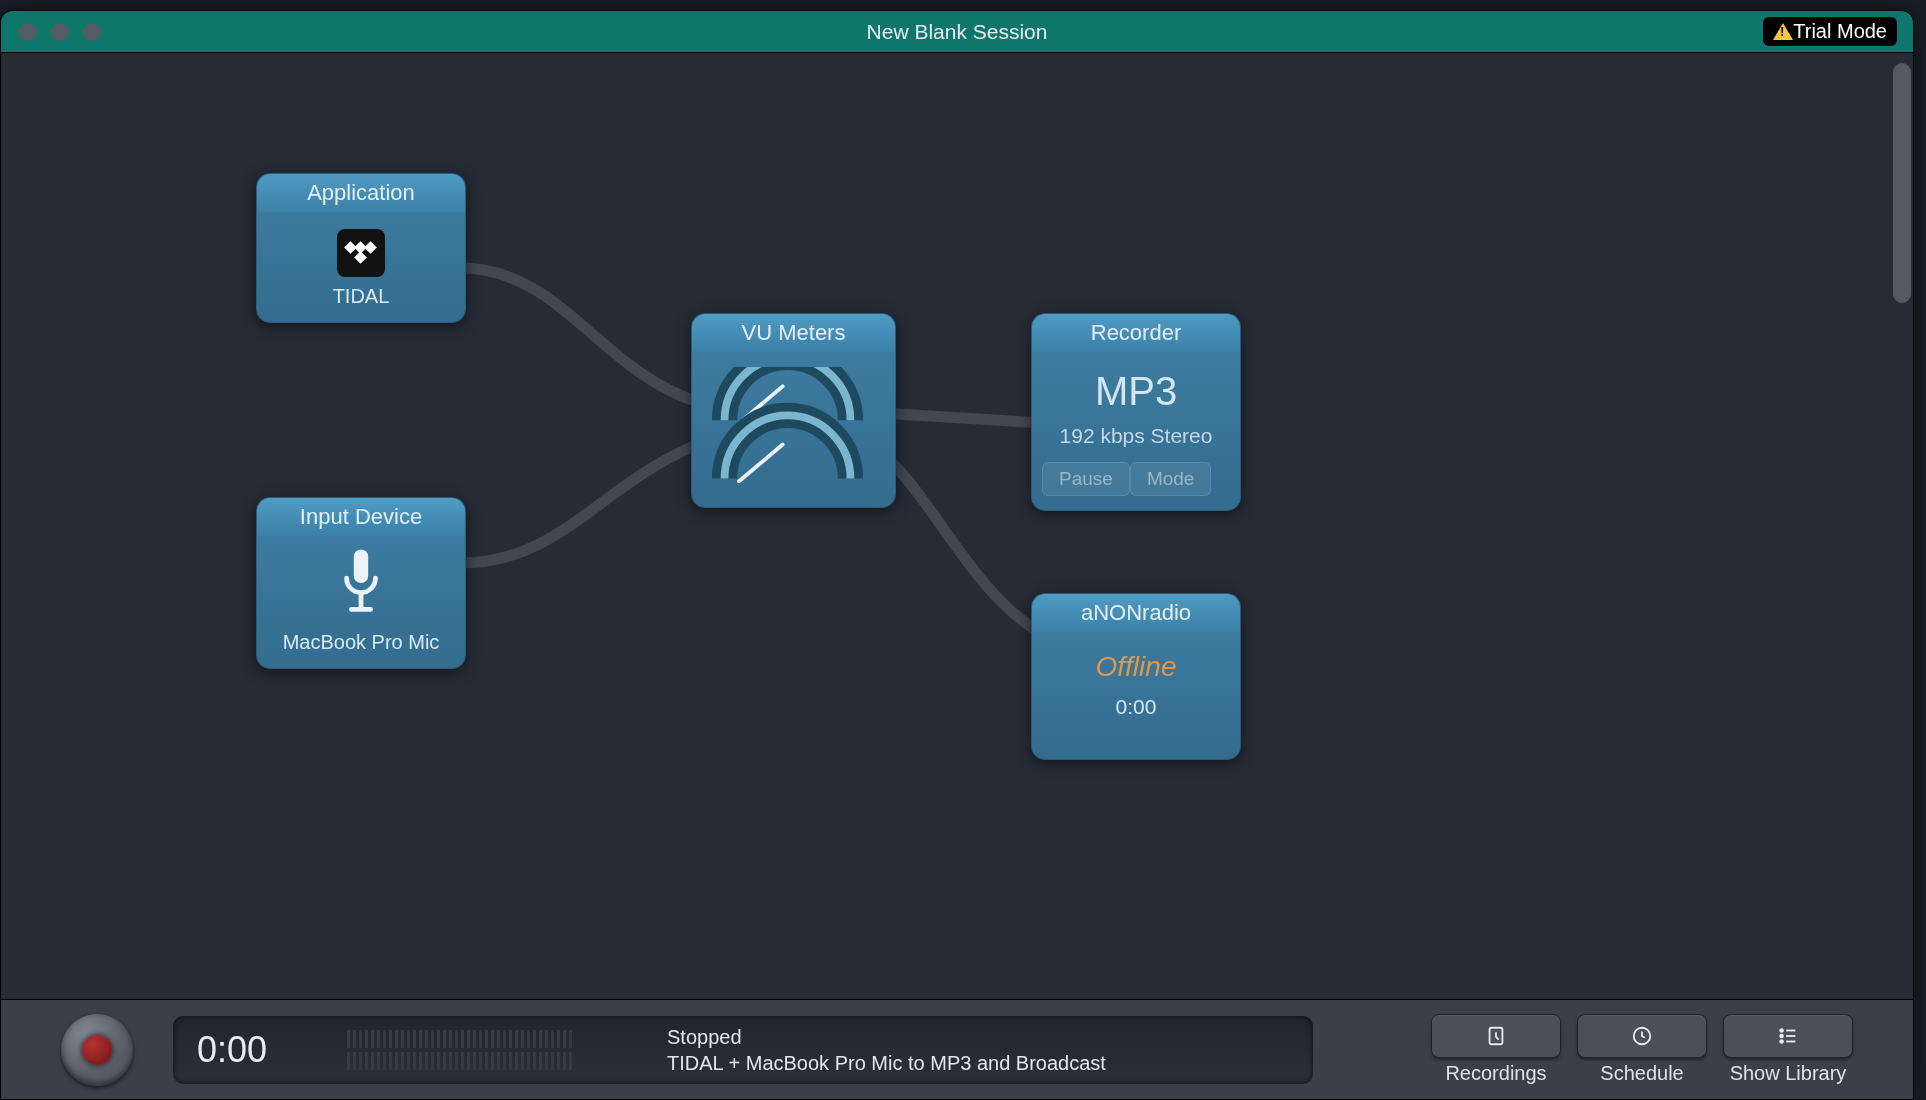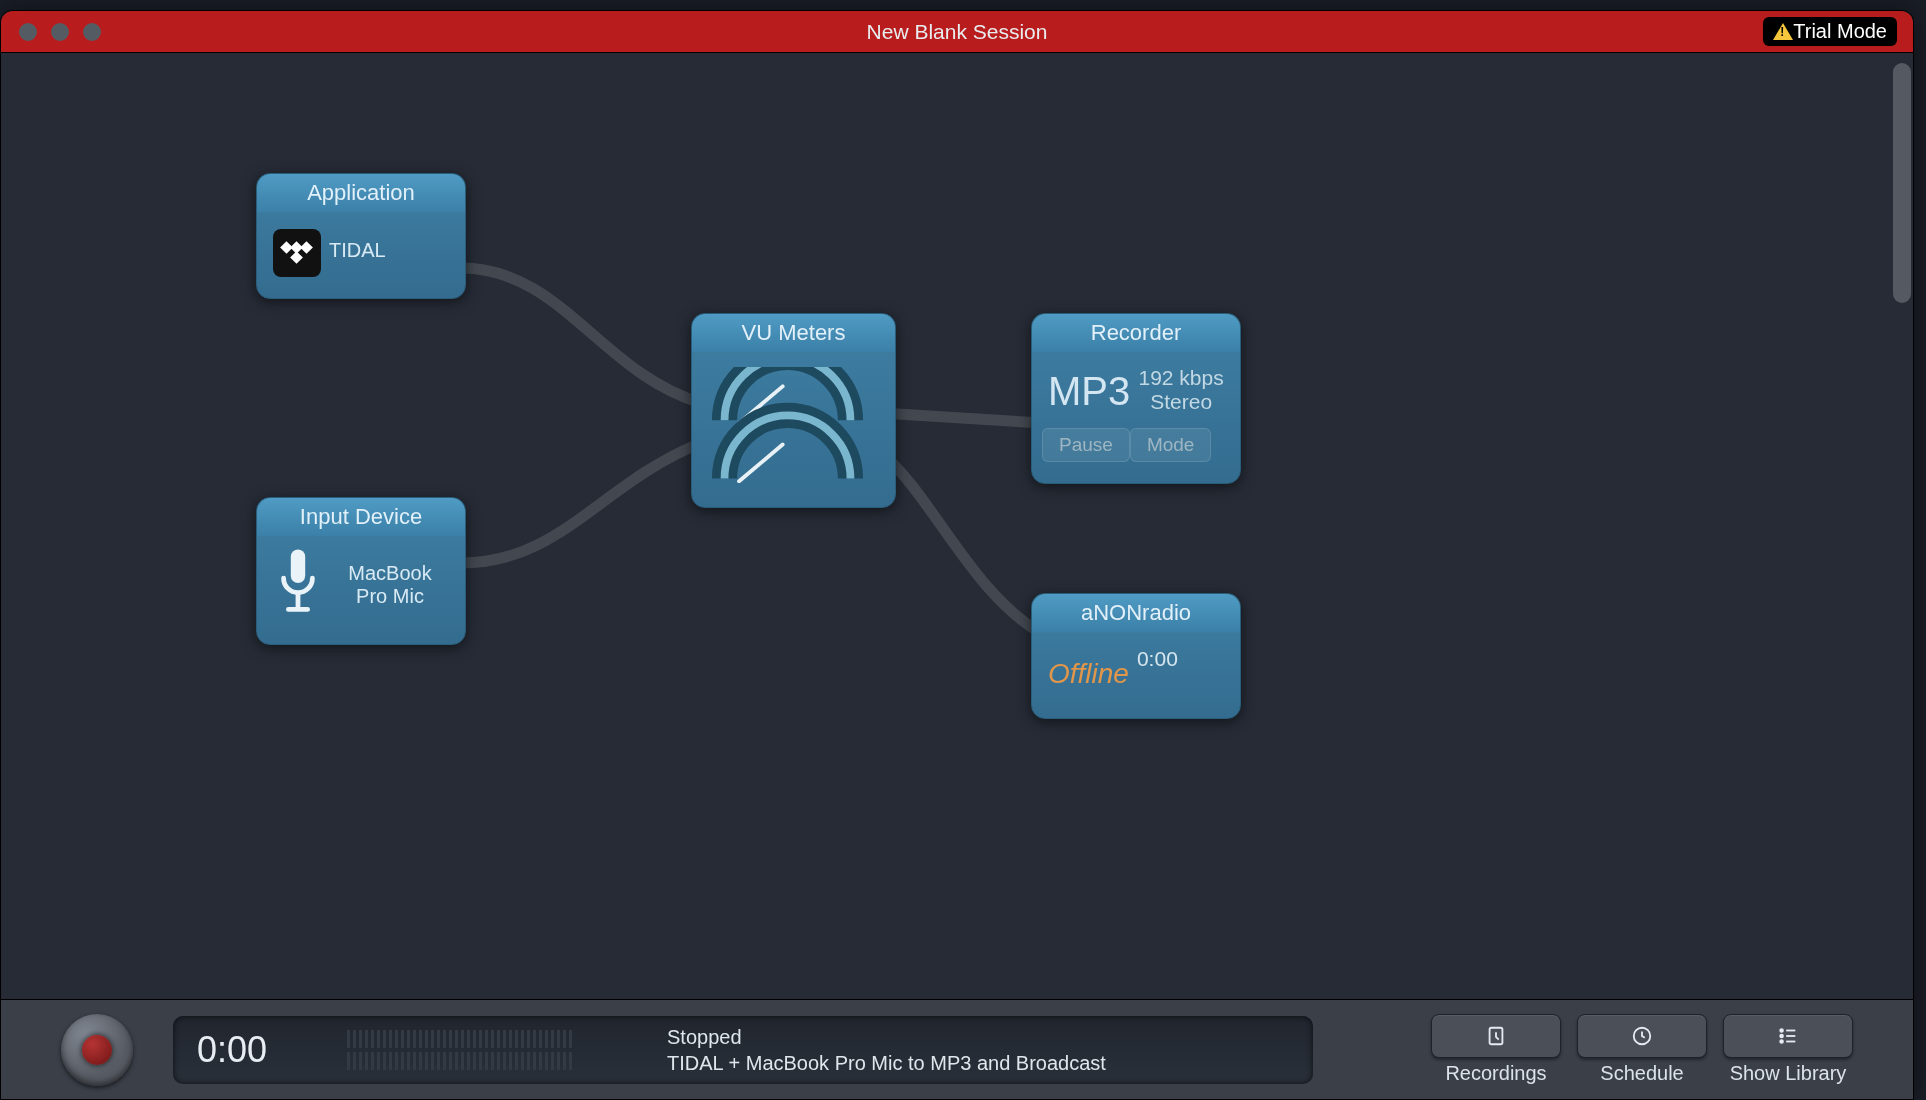--- a/index.html
+++ b/index.html
@@ -21,21 +21,21 @@
     background: #262b36;
     border-top-left-radius: 12px;
     border-top-right-radius: 12px;
     box-shadow: 0 0 30px rgba(0,0,0,0.5);
     display: flex;
     flex-direction: column;
     border: 1px solid #000;
   }
   .titlebar {
     height: 42px;
-    background: #b91c1c;
+    background: #0f766e;
     border-top-left-radius: 12px;
     border-top-right-radius: 12px;
     display: flex;
     align-items: center;
     position: relative;
     border-bottom: 1px solid #000;
   }
   .traffic {
     display: flex;
     gap: 14px;
@@ -103,35 +103,35 @@
   }
   
   .block {
     position: absolute;
     min-width: 205px;
     border-radius: 14px;
     background: linear-gradient(#3f7fa4,#336c8f);
     box-shadow: 0 3px 14px rgba(0,0,0,0.55);
     border: 1px solid #2a5d7a;
     text-align: center;
-    padding-bottom: 21px;
+    padding-bottom: 14px;
   }
   .block-title {
     background: linear-gradient(#4f9bc4,#3b80a8);
     border-top-left-radius: 14px;
     border-top-right-radius: 14px;
     font-size: 22px;
     color: #e2f0f9;
     padding: 6px 16px;
     border-bottom: 1px solid rgba(0,0,0,0.2);
   }
   .block-body {
     padding: 10px 16px 0 16px;
     display: flex;
-    flex-direction: row;
+    flex-direction: column;
     align-items: center;
     gap: 8px;
   }
   .block-label {
     color: #d8eaf4;
     font-size: 20px;
   }
   .app-icon {
     width: 48px;
     height: 48px;

